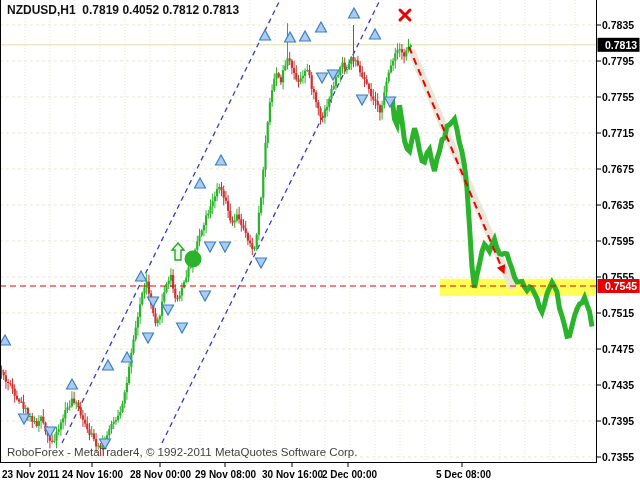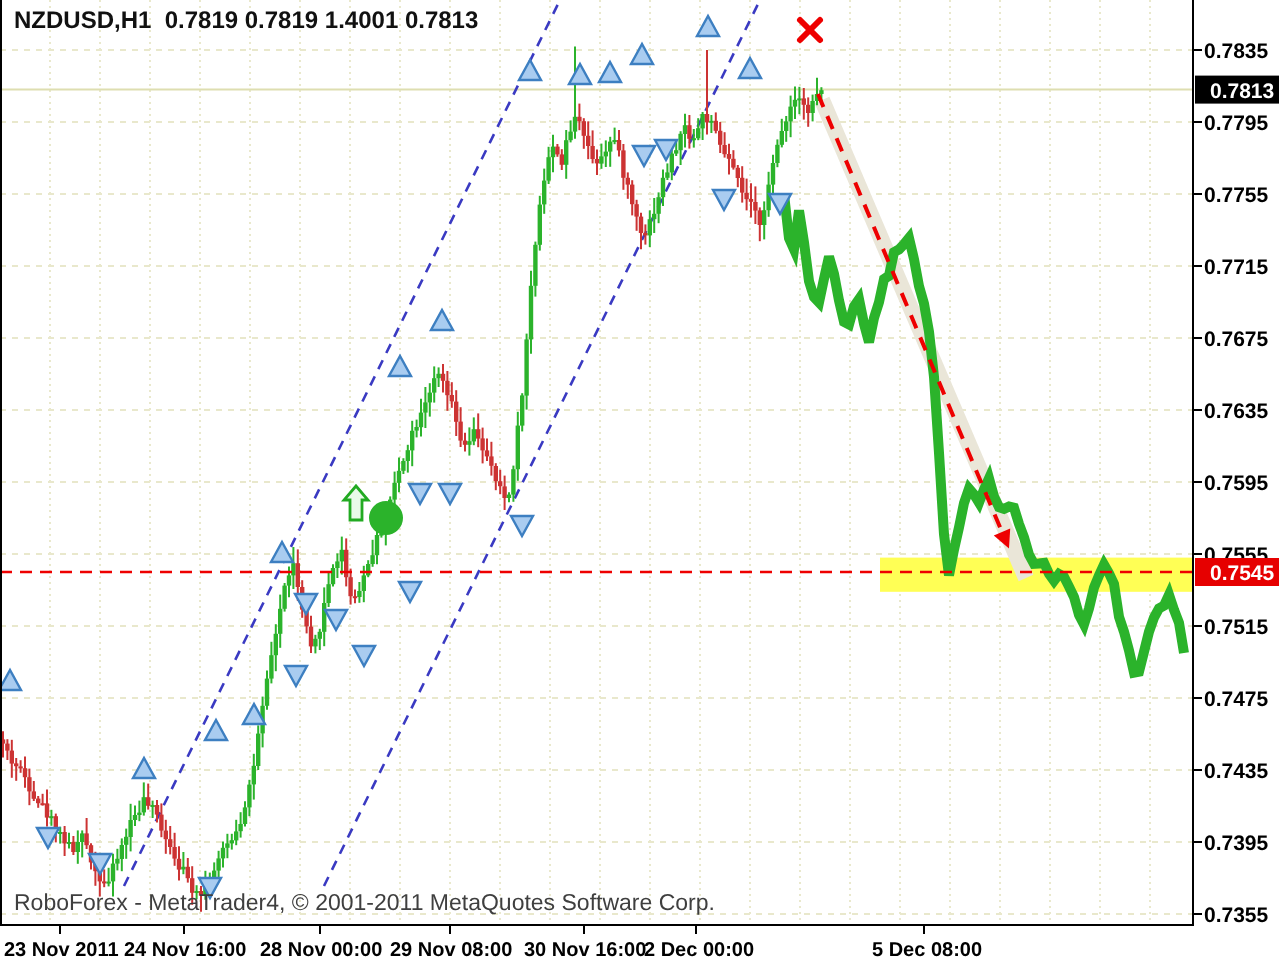--- a/index.html
+++ b/index.html
@@ -8,21 +8,21 @@
   .chart-title{position:absolute;left:7px;top:3px;font-size:12px;font-weight:bold;color:#111;
                white-space:pre;z-index:5;}
   .watermark{position:absolute;left:7px;top:446px;font-size:11.5px;color:#3f3f3f;z-index:5;
              white-space:pre;}
   svg text{font-family:"Liberation Sans",sans-serif;}
 </style>
 </head>
 <body>
 
 <div class="window">
-  <div class="chart-title">NZDUSD,H1  0.7819 0.7819 1.4001 0.7813</div>
+  <div class="chart-title">NZDUSD,H1  0.7819 0.4052 0.7812 0.7813</div>
   <div>
     <svg id="plot" width="640" height="480" xmlns="http://www.w3.org/2000/svg">
         <line x1="25" y1="0" x2="25" y2="462" stroke="#e9e8cc" stroke-width="1" stroke-dasharray="1 2"></line>
         <line x1="50" y1="0" x2="50" y2="462" stroke="#e9e8cc" stroke-width="1" stroke-dasharray="1 2"></line>
         <line x1="75" y1="0" x2="75" y2="462" stroke="#e9e8cc" stroke-width="1" stroke-dasharray="1 2"></line>
         <line x1="100" y1="0" x2="100" y2="462" stroke="#e9e8cc" stroke-width="1" stroke-dasharray="1 2"></line>
         <line x1="125" y1="0" x2="125" y2="462" stroke="#e9e8cc" stroke-width="1" stroke-dasharray="1 2"></line>
         <line x1="150" y1="0" x2="150" y2="462" stroke="#e9e8cc" stroke-width="1" stroke-dasharray="1 2"></line>
         <line x1="175" y1="0" x2="175" y2="462" stroke="#e9e8cc" stroke-width="1" stroke-dasharray="1 2"></line>
         <line x1="200" y1="0" x2="200" y2="462" stroke="#e9e8cc" stroke-width="1" stroke-dasharray="1 2"></line>
@@ -518,14 +518,14 @@
           <text x="195" y="478" font-size="10" font-weight="bold" fill="#000000">29 Nov 08:00</text>
           <line x1="292" x2="292" y1="463" y2="467" stroke="#000000"></line>
           <text x="262" y="478" font-size="10" font-weight="bold" fill="#000000">30 Nov 16:00</text>
           <line x1="348" x2="348" y1="463" y2="467" stroke="#000000"></line>
           <text x="322" y="478" font-size="10" font-weight="bold" fill="#000000">2 Dec 00:00</text>
           <line x1="462" x2="462" y1="463" y2="467" stroke="#000000"></line>
           <text x="436" y="478" font-size="10" font-weight="bold" fill="#000000">5 Dec 08:00</text>
         </g>
       </svg>
   </div>
-  <div class="watermark">RoboForex - MetaTrader4, © 2001-2011 MetaQuotes Software Corp.</div>
+  <div class="watermark">RoboForex - MetaTrader4, © 1992-2011 MetaQuotes Software Corp.</div>
 </div>
 
 </body></html>

